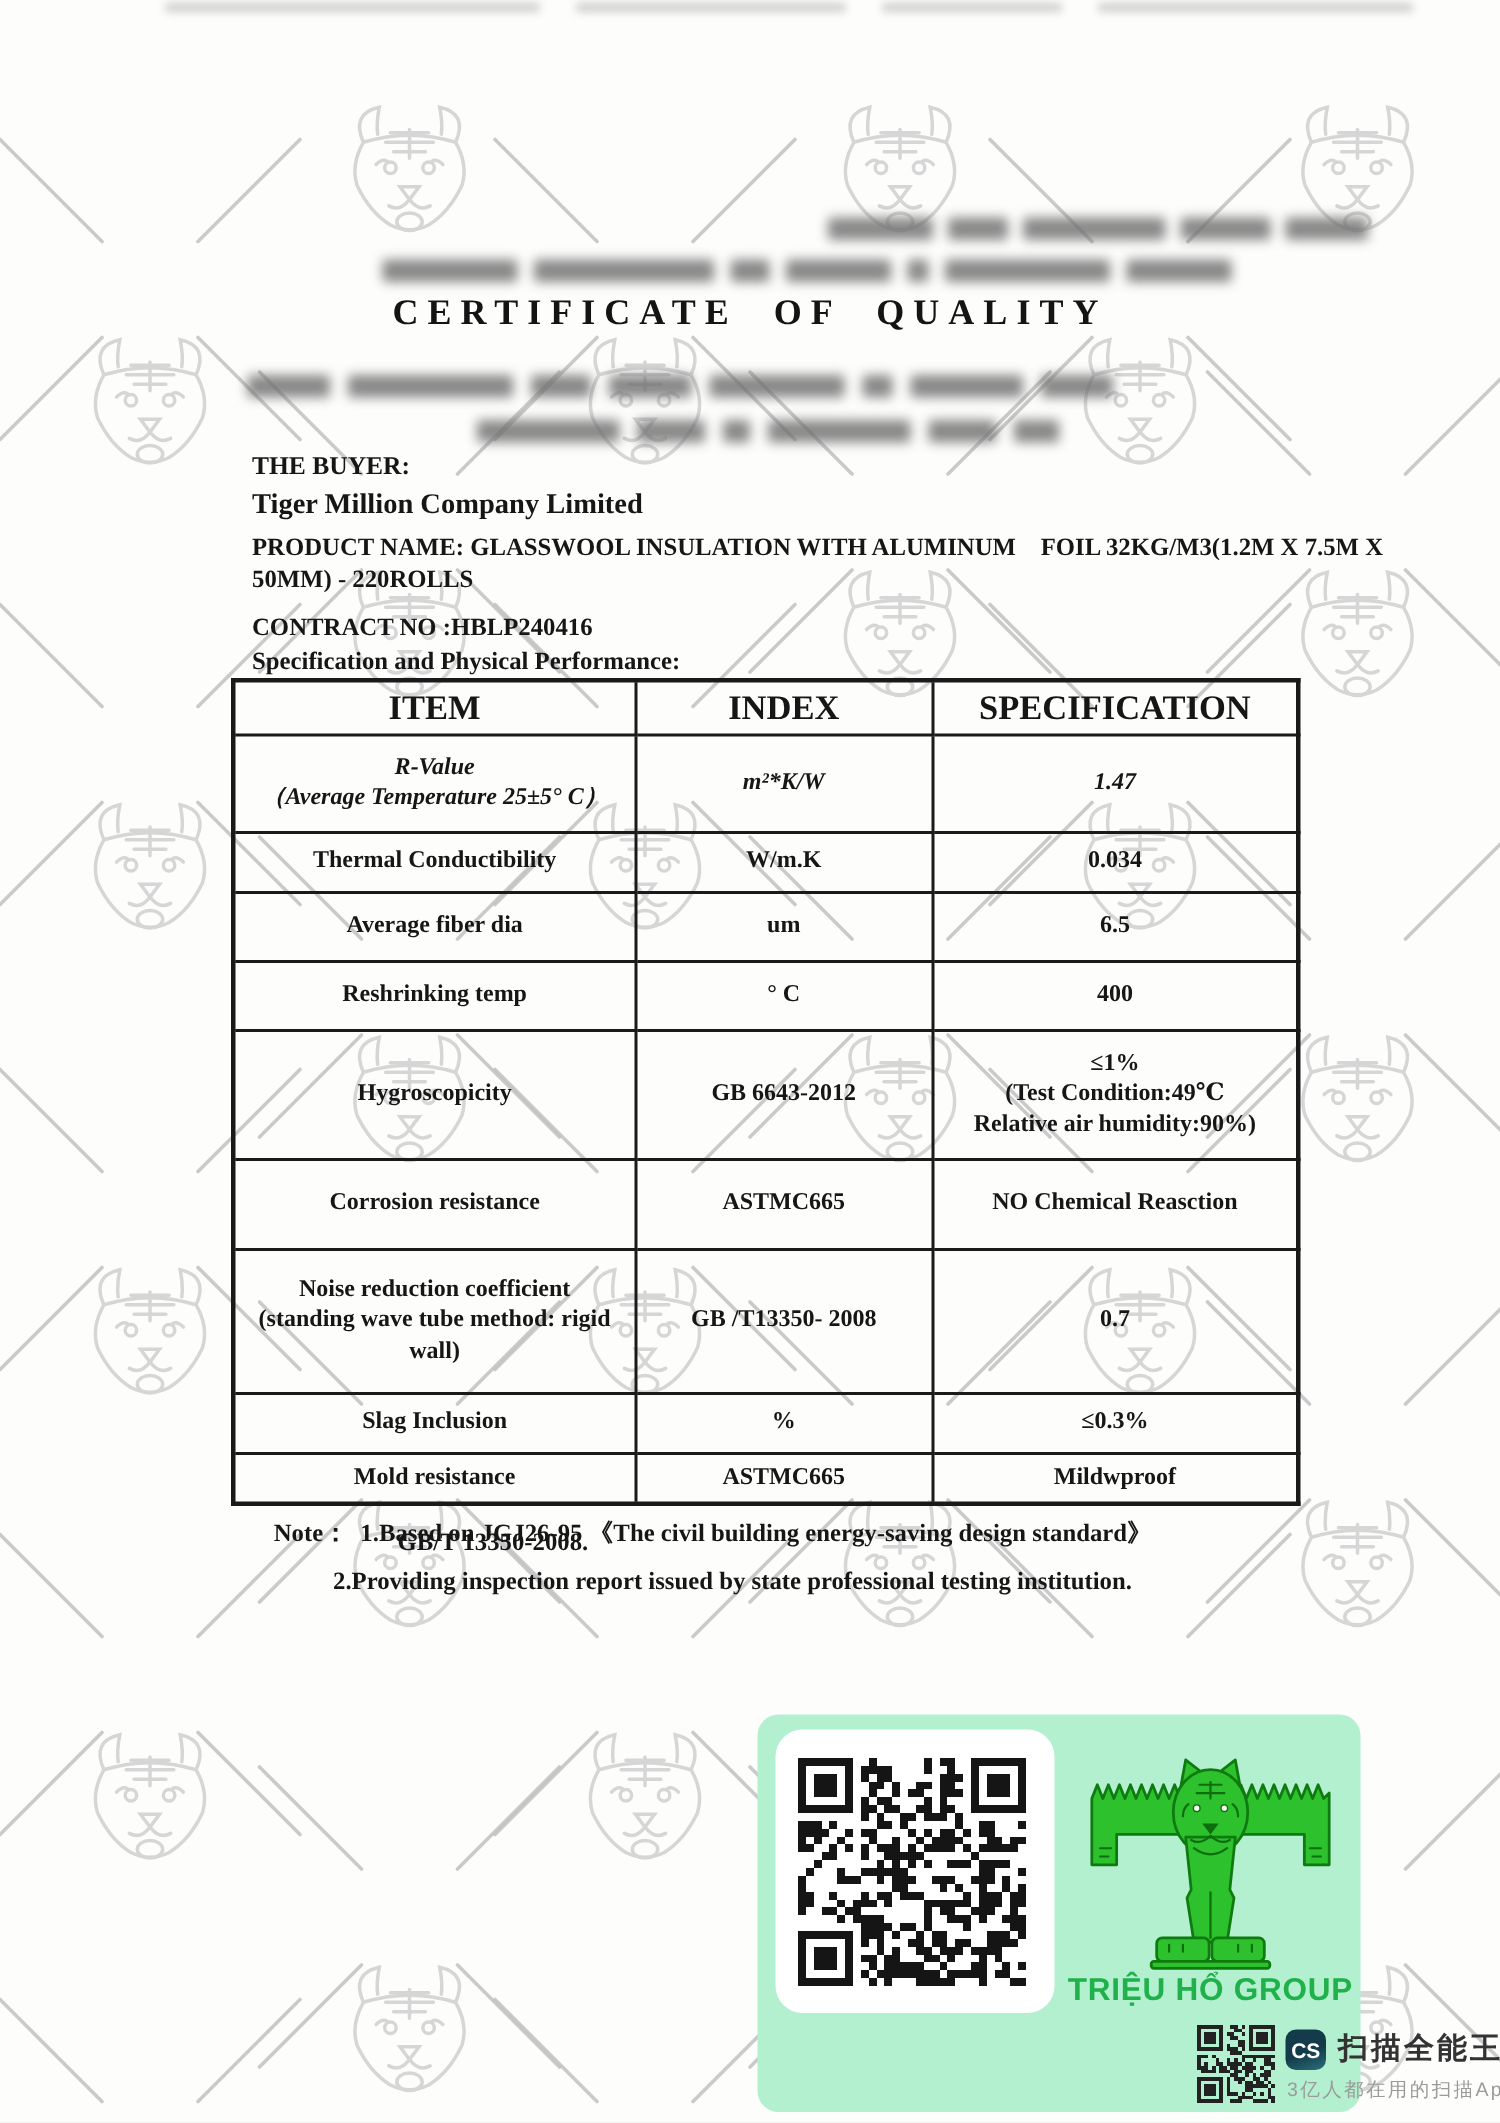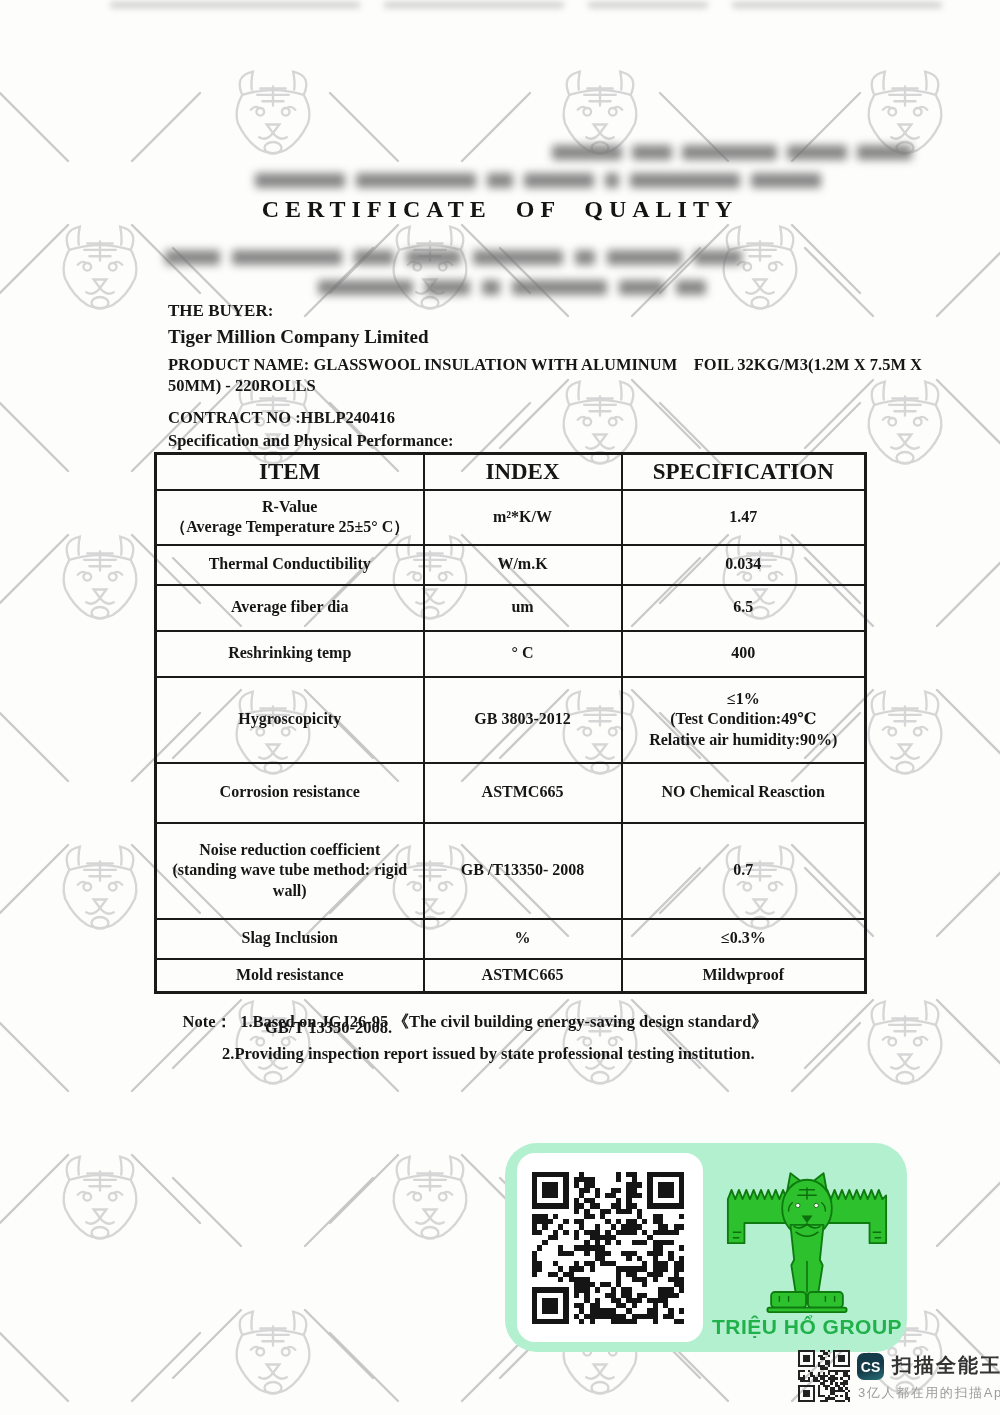--- a/index.html
+++ b/index.html
@@ -18,27 +18,27 @@
 
   .infoline{position:absolute;z-index:1;font-weight:bold;white-space:pre;}
   .f17{font-size:17px;} .f19{font-size:19px;} .f16{font-size:16.5px;}
 
   
   .spec{position:absolute;left:154px;top:452px;z-index:1;border-collapse:collapse;table-layout:fixed;width:710px;
         font-weight:bold;font-size:16px;}
   .spec th,.spec td{border:2px solid #1a1a1a;text-align:center;vertical-align:middle;padding:2px 4px;line-height:1.3;}
   .spec{border:3px solid #1a1a1a;}
   .spec thead tr{height:35px;} .spec th{font-size:23px;}
-  tr.r0{height:55px;} tr.r1{height:40px;} tr.r2{height:46px;} tr.r3{height:46px;} tr.r4{height:86px;}
+  tr.r0{height:65px;font-style:italic;} tr.r1{height:40px;} tr.r2{height:46px;} tr.r3{height:46px;} tr.r4{height:86px;}
   tr.r5{height:60px;} tr.r6{height:96px;} tr.r7{height:40px;} tr.r8{height:34px;}
 
   .noteline{position:absolute;z-index:1;font-weight:bold;font-size:16.5px;white-space:pre;}
 
   
-  .card{position:absolute;left:505px;top:1143px;width:402px;height:209px;border-radius:32px;
+  .card{position:absolute;left:505px;top:1143px;width:402px;height:265px;border-radius:14px;
         background:#b2f0cf;z-index:2;}
   .qr-panel{position:absolute;left:12px;top:10px;width:186px;height:189px;background:#ffffff;border-radius:18px;}
   .qr-main{position:absolute;left:15px;top:19px;width:152px;height:152px;}
   .logo{position:absolute;left:210px;top:6px;width:184px;height:170px;}
   .group-name{position:absolute;left:206px;top:172px;width:192px;text-align:center;
         font-family:"Liberation Sans","DejaVu Sans",sans-serif;font-weight:bold;font-size:21px;
         letter-spacing:.5px;color:#21b14b;}
 
   
   .cs{position:absolute;left:796px;top:1344px;width:200px;height:64px;z-index:2;
@@ -318,21 +318,21 @@
           </td>
           <td>
             <div>400</div>
           </td>
         </tr>
         <tr class="r4">
           <td>
             <div>Hygroscopicity</div>
           </td>
           <td>
-            <div>GB 3803-2012</div>
+            <div>GB 6643-2012</div>
           </td>
           <td>
             <div>≤1%</div>
             <div>(Test Condition:49℃</div>
             <div>Relative air humidity:90%)</div>
           </td>
         </tr>
         <tr class="r5">
           <td>
             <div>Corrosion resistance</div>

